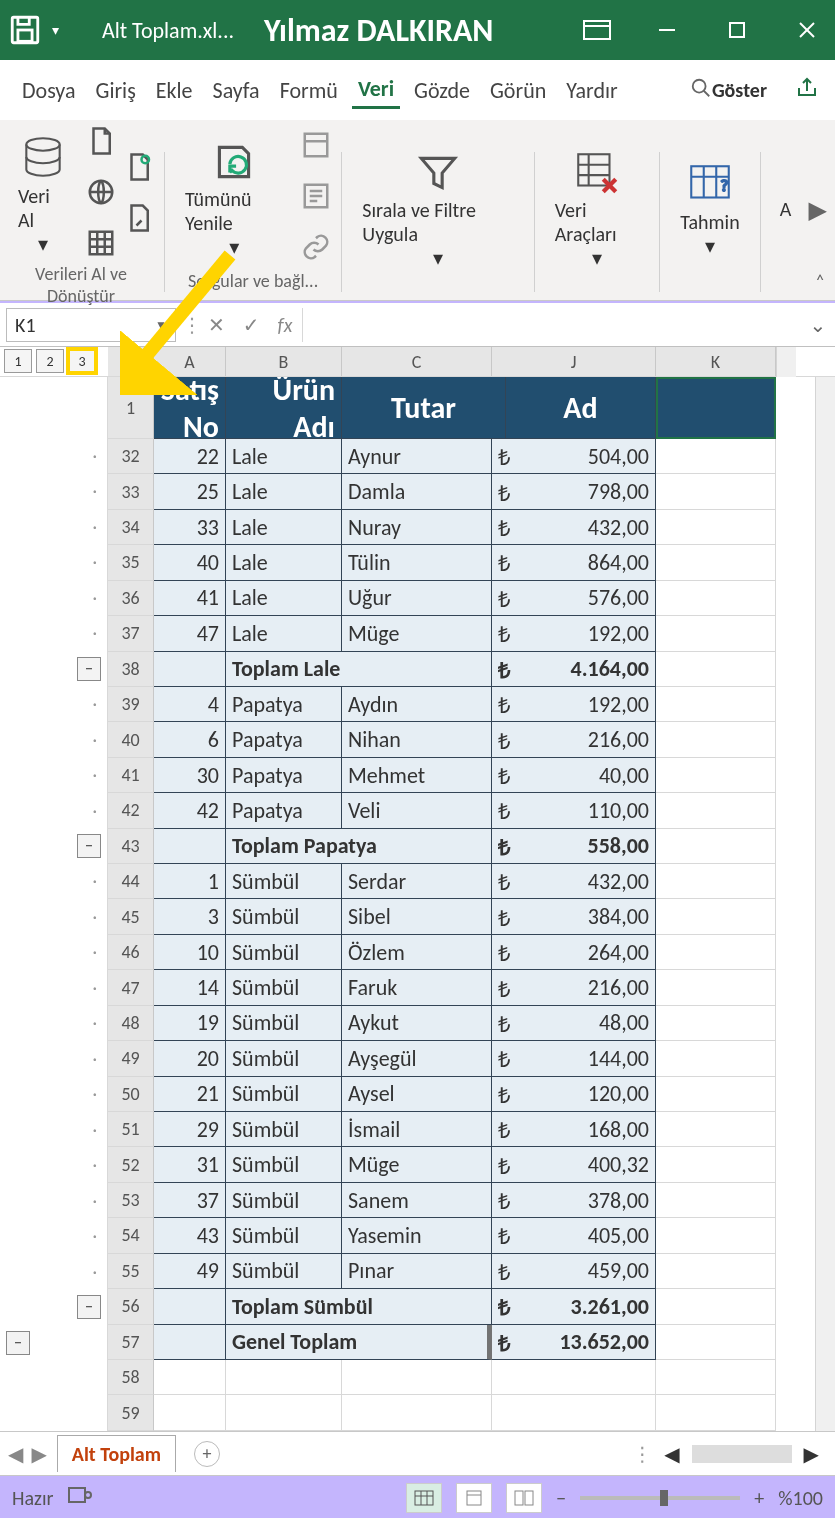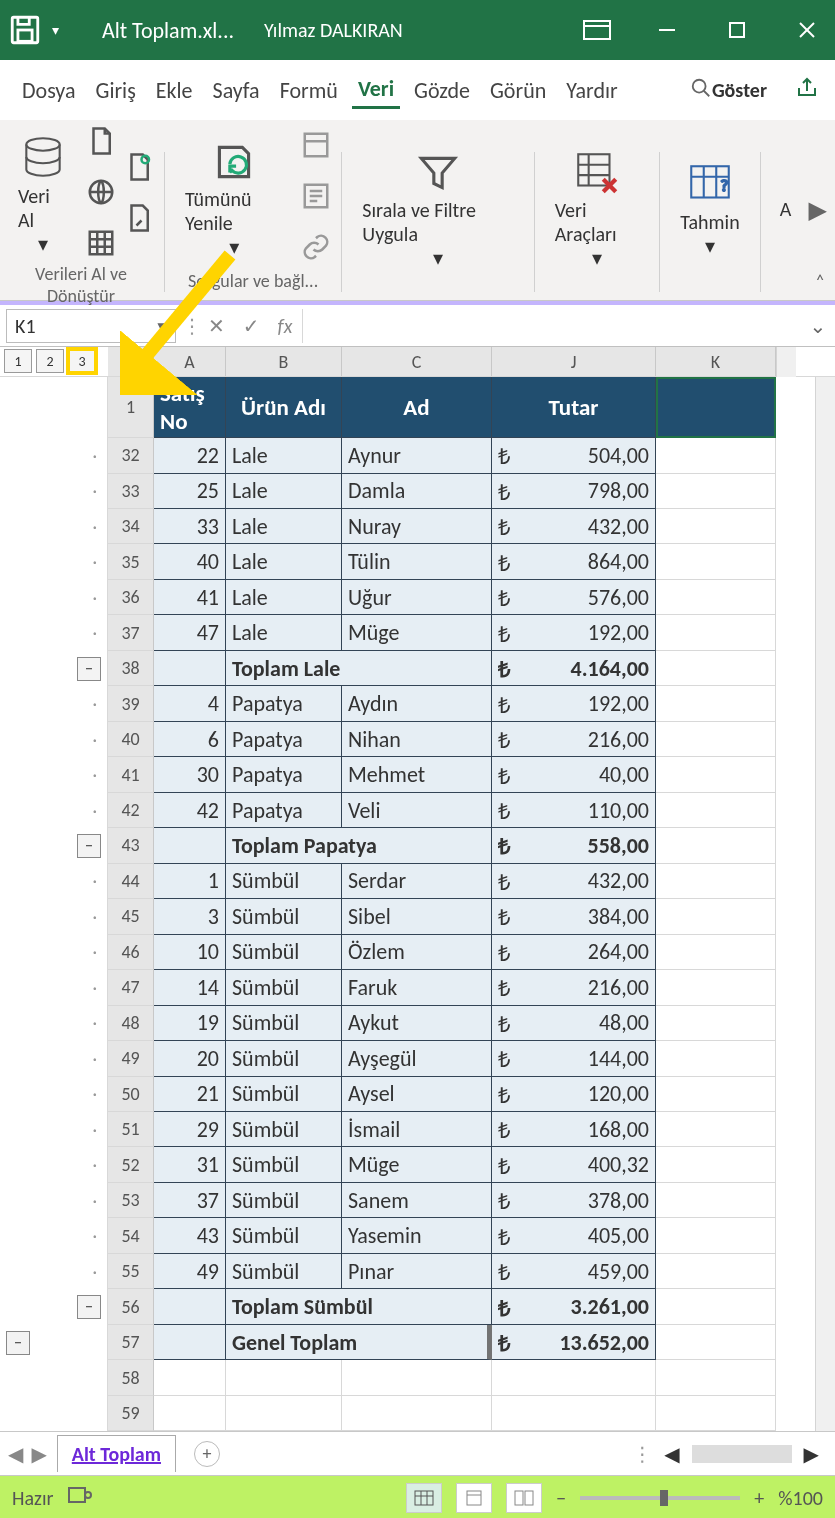--- a/index.html
+++ b/index.html
@@ -2,39 +2,39 @@
 <html><head>
 <meta charset="utf-8">
 <style>
   * { box-sizing: border-box; margin: 0; padding: 0; }
   body { font-family: "Segoe UI", Calibri, Arial, sans-serif; background: #fff; width: 835px; height: 1518px; overflow: hidden; font-size: 20px; color: #333; position: relative; }
   
   .titlebar { background: #217346; color: #fff; height: 60px; display: flex; align-items: center; padding: 0 8px; }
   .titlebar .save-icon { width: 34px; height: 34px; display:flex; align-items:center; justify-content:center; margin-right: 10px; }
   .titlebar .customize-dropdown { width: 20px; margin-right: 30px; color:#fff; font-size:14px; }
   .titlebar .filename { font-size: 22px; font-weight: 400; margin-right: 30px; }
-  .titlebar .username { font-size: 20px; font-weight: 400; margin-right: auto; }
+  .titlebar .username { font-size: 32px; font-weight: 700; margin-right: auto; }
   .titlebar .winbtns { display:flex; gap:30px; align-items:center; }
   .titlebar .winbtn { width:40px; height:40px; display:flex; align-items:center; justify-content:center; }
   .ribbon-wrap { border-bottom: 1px solid #c8c8c8; }
   .tabs { display:flex; align-items:center; height:60px; padding: 0 16px; gap: 8px; }
   .tab { padding: 4px 6px; font-size: 22px; color: #444; }
   .tab.active { color: #217346; font-weight: 600; border-bottom: 3px solid #217346; }
   .tabs .search-group { margin-left: auto; display:flex; align-items:center; gap:0;font-weight:bold; }
   .ribbon { display:flex; align-items:flex-end; padding: 6px 8px 8px 8px; height: 180px; gap: 10px; background:#f3f2f1; position:relative; }
   .ribbon .group { display:flex; flex-direction:column; align-items:center; justify-content:flex-start; height:100%; }
   .ribbon .group-inner { display:flex; align-items:center; gap:8px; flex:1; }
   .ribbon .group-label { font-size: 18px; color:#666; text-align:center; }
   .bigbtn { display:flex; flex-direction:column; align-items:center; justify-content:center; padding:4px 10px; font-size:20px; }
   .bigbtn svg { width:50px; height:50px; }
   .ribbon .sep { width:1px; background:#d0d0d0; height:140px; }
   .small-icons { display:flex; flex-direction:column; gap:16px; }
   .small-icons svg { width:30px; height:30px; }
   
-  .formulabar { display:flex; align-items:center; height:46px; border-top:4px solid #c4b5fd; border-bottom:1px solid #c0c0c0; padding:0 6px; gap:6px; }
+  .formulabar { display:flex; align-items:center; height:46px; border-top:2px solid #c4b5fd; border-bottom:1px solid #c0c0c0; padding:0 6px; gap:6px; }
   .name-box { width:170px; height:34px; border:1px solid #bcbcbc; background:#fff; display:flex; align-items:center; padding:0 8px; font-size:20px; }
   .name-box .dd { margin-left:auto; font-size:12px; color:#666; }
   .formula-btns { display:flex; align-items:center; gap:18px; padding:0 10px; border-right:1px solid #d8d8d8; height:34px; color:#888; }
   .formula-input { flex:1; height:34px; border:none; font-size:20px; padding:0 6px; }
   .fb-expand { width:22px; text-align:center; color:#666; }
   
   .arrow { position:absolute; left:120px; top:245px; z-index:50; }
   
   .sheet { display:flex; flex-direction:column; height: calc(1518px - 60px - 60px - 180px - 46px - 44px - 44px); overflow:hidden; }
   .outline-row { display:flex; height:30px; border-bottom:1px solid #d8d8d8; }
@@ -53,32 +53,32 @@
   .rows { flex:1; display:flex; flex-direction:column; position:relative; }
   .row { display:flex; height:36px; }
   .row.hrow { height:62px; }
   .rh { width:46px; border-right:1px solid #c8c8c8; border-bottom:1px solid #d8d8d8; background:#e6e6e6; font-size:18px; color:#555; display:flex; align-items:center; justify-content:center; }
   .cell { border-right:1px solid #345; border-bottom:1px solid #345; padding:0 6px; display:flex; align-items:center; font-size:22px; background:#e6eef4; }
   .cell.a { width:72px; justify-content:flex-end; }
   .cell.b { width:116px; }
   .cell.c { width:150px; }
   .cell.j { width:164px; justify-content:space-between; }
   .cell.k { width:120px; background:#fff; border-color:#d8d8d8; }
-  .hrow .cell { background:#214e6f; color:#fff; font-weight:700; justify-content:center; font-size:23px; }
+  .hrow .cell { background:#214e6f; color:#fff; font-weight:700; justify-content:center; font-size:30px;text-align:right; }
   .total .cell { font-weight:700; }
   .blank .cell { background:#fff; border-color:#d8d8d8; }
   .scroll-v { width:20px; background:#f0f0f0; border-left:1px solid #d4d4d4; }
   
   .sheet-tabs { height:44px; display:flex; align-items:center; border-top:1px solid #c8c8c8; padding:0 8px; gap:10px; }
   .sheet-tabs .nav { color:#888; display:flex; gap:8px; }
-  .sheet-tab { padding:6px 14px; border:1px solid #aaa; border-bottom:none; background:#fff; font-weight:700; color:#6d28d9;text-decoration:underline; }
+  .sheet-tab { padding:6px 14px; border:1px solid #aaa; border-bottom:none; background:#fff; font-weight:700; color:#c2410c; }
   .new-sheet { width:26px; height:26px; border:1px solid #bbb; border-radius:50%; display:flex; align-items:center; justify-content:center; font-size:18px; color:#666; margin-left:8px; }
   .hscroll { flex:1; display:flex; align-items:center; gap:12px; justify-content:flex-end; padding-right:8px; }
   
-  .statusbar { height:44px; display:flex; align-items:center; border-top:1px solid #c8c8c8; background:#bef264; padding:0 12px; gap:14px; font-size:20px; color:#555; }
+  .statusbar { height:44px; display:flex; align-items:center; border-top:1px solid #c8c8c8; background:#c4b5fd; padding:0 12px; gap:14px; font-size:20px; color:#555; }
   .statusbar .spacer { flex:1; }
   .viewbtn { width:36px; height:30px; border:1px solid #ccc; background:#fff; display:flex; align-items:center; justify-content:center; }
   .viewbtn.active { background:#d9eee3; }
   .zoom-slider { width:160px; height:4px; background:#bbb; position:relative; }
   .zoom-slider .thumb { position:absolute; left:50%; top:-6px; width:8px; height:16px; background:#666; }
 </style>
 </head>
 <body>
 
 <div class="titlebar">
@@ -391,22 +391,22 @@
           <div class="minus">−</div>
         </div>
         <div class="outline-cell"></div>
         <div class="outline-cell"></div>
       </div>
     <div class="rows" id="rows-container">
         <div class="row hrow">
   <div class="rh">1</div>
   <div class="cell a">Satış No</div>
   <div class="cell b">Ürün Adı</div>
+  <div class="cell j" style="justify-content:center">Tutar</div>
   <div class="cell c">Ad</div>
-  <div class="cell j" style="justify-content:center">Tutar</div>
   <div class="cell k" style="border:2px solid #217346;"></div>
         </div>
         <div class="row">
     <div class="rh">32</div>
     <div class="cell a">22</div>
     <div class="cell b">Lale</div>
           <div class="cell c">Aynur</div>
     <div class="cell j">
             <span>₺</span>
             <span>504,00</span>

